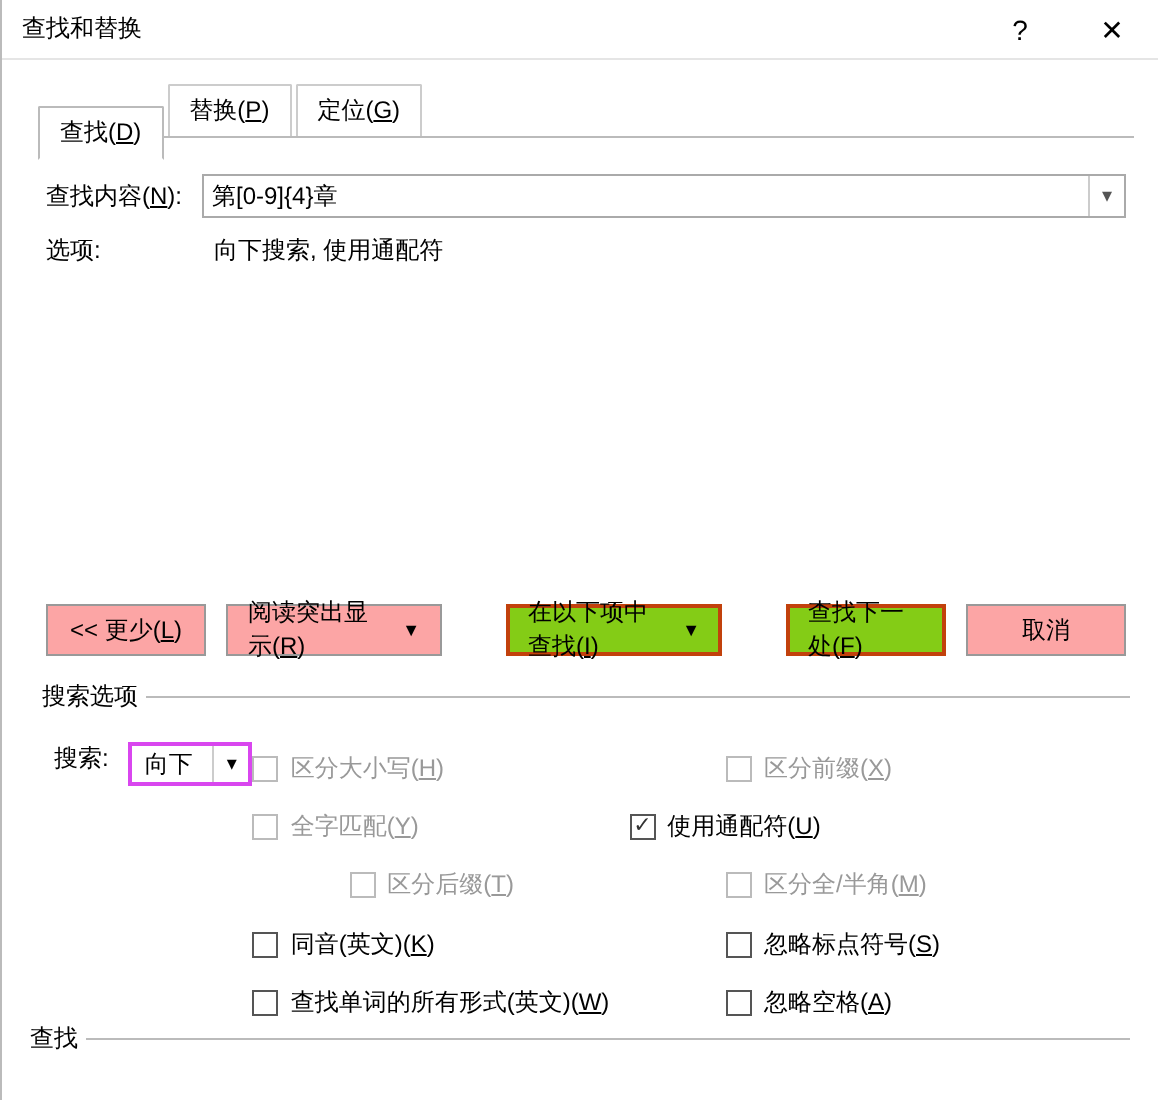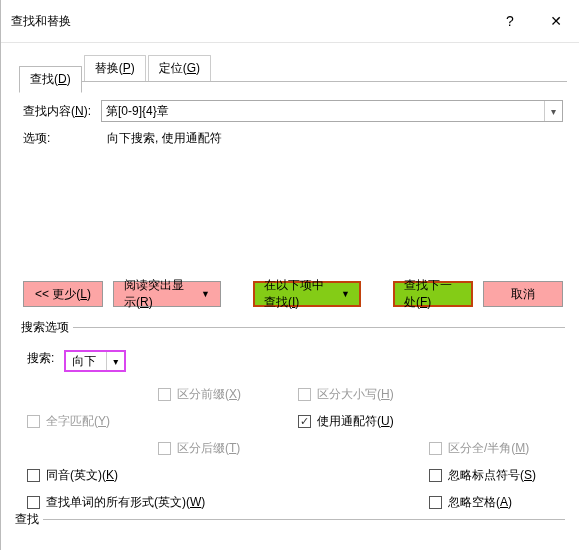--- a/index.html
+++ b/index.html
@@ -1,18 +1,18 @@
 <!DOCTYPE html>
 <html><head>
   <meta charset="utf-8">
   <style>
     * { box-sizing: border-box; margin: 0; padding: 0; font-family: "Segoe UI", "Microsoft YaHei", sans-serif; }
     body { background: #fff; width: 579px; height: 550px; overflow: hidden; font-size: 12px; color: #000; }
     .wrap { border-left: 1px solid #bbb; width: 100%; height: 100%; display: flex; flex-direction: column; }
-    .titlebar { height: 43px; border-bottom: 1px solid #e5e5e5; display: flex; align-items: center; padding-left: 10px; }
+    .titlebar { height: 30px; border-bottom: 1px solid #e5e5e5; display: flex; align-items: center; padding-left: 10px; }
     .titlebar .title { flex: 1; font-size: 12px; }
     .tbtn { width: 46px; height: 30px; display: flex; align-items: center; justify-content: center; font-size: 14px; font-family: Arial; }
     .content { padding: 12px 12px 0 18px; flex: 1; display: flex; flex-direction: column; }
     .tabs { display: flex; gap: 2px; position: relative; }
     .tab { padding: 4px 10px; border: 1px solid #ccc; border-bottom: none; background: #fff; font-size: 12px; border-radius: 1px 1px 0 0; position: relative; z-index: 1; }
     .tab.active { border-color: #bbb; border-bottom: 1px solid #fff; top: 12px; margin-top: -1px; }
     .tabline { border-top: 1px solid #bbb; margin-top: 0; }
     .form { padding: 18px 4px 0 4px; }
     .form-row { display: flex; align-items: center; margin-bottom: 8px; gap: 6px; }
     .form-row label { min-width: 72px; }
@@ -20,21 +20,21 @@
     .inputbox input { flex: 1; border: none; outline: none; padding: 0 4px; font-size: 12px; font-family: inherit; }
     .inputbox .chev { width: 18px; text-align: center; border-left: 1px solid #ccc; font-size: 10px; color: #555; height: 100%; display: flex; align-items: center; justify-content: center; }
     .options-line { display: flex; margin-top: 4px; }
     .options-line .lab { min-width: 78px; }
     .spacer { flex: 1; }
     .btnrow { display: flex; gap: 10px; padding: 0 4px 8px 4px; justify-content: flex-start; }
     .btn { height: 26px; border: 1px solid #999; padding: 0 10px; font-size: 12px; background: #fca5a5; display: flex; align-items: center; justify-content: center; gap: 4px; min-width: 80px; }
     .btn.wide { min-width: 108px; }
     .btn.accent { border: 2px solid #c2410c; padding: 0 9px; background: #84cc16; margin-left: 22px; }
     .btn .dd { font-size: 9px; margin-left: 2px; }
-    fieldset.sopts { border: none; border-top: 1px solid #bbb; margin: 4px 2px 0 2px; padding: 10px 6px 0 6px; display: flex; flex-direction: column; gap: 0; position: relative; flex: 1; }
+    fieldset.sopts { border: none; border-top: 1px solid #bbb; margin: 4px 2px 0 2px; padding: 10px 6px 0 6px; display: flex; flex-direction: row; gap: 0; position: relative; flex: 1; }
     fieldset.sopts > legend { padding: 0 4px 0 0; font-size: 12px; margin-left: -6px; }
     .s-row { display: flex; align-items: flex-start; margin-bottom: 6px; margin-top: 4px; }
     .select { height: 22px; border: 2px solid #d946ef; display: flex; align-items: center; width: 62px; margin-left: 10px; }
     .select span { flex: 1; padding: 0 6px; }
     .select .chev { width: 18px; text-align: center; border-left: 1px solid #ccc; font-size: 10px; height: 100%; display: flex; align-items: center; justify-content: center; }
     .checks { display: grid; grid-template-columns: 1fr 1fr; column-gap: 10px; row-gap: 10px; margin-top: 8px; }
     .chk { display: flex; align-items: center; gap: 6px; }
     .chk.disabled { color: #999; }
     .cbox { width: 13px; height: 13px; border: 1px solid #555; flex-shrink: 0; display: flex; align-items: center; justify-content: center; line-height: 1; font-size: 11px; }
     .chk.disabled .cbox { border-color: #bbb; }
@@ -95,27 +95,27 @@
     <fieldset class="sopts">
       <legend>搜索选项</legend>
       <div class="s-row">
         <span>搜索:</span>
         <div class="select">
           <span>向下</span>
           <div class="chev">▾</div>
         </div>
       </div>
       <div class="checks">
+        <div class="chk disabled">
+            <span class="cbox"></span>
+            <span>区分大小写(<u>H</u>)</span>
+          </div>
         <div class="chk disabled right-col">
             <span class="cbox"></span>
             <span>区分前缀(<u>X</u>)</span>
-          </div>
-        <div class="chk disabled">
-            <span class="cbox"></span>
-            <span>区分大小写(<u>H</u>)</span>
           </div>
         <div class="chk disabled">
             <span class="cbox"></span>
             <span>全字匹配(<u>Y</u>)</span>
           </div>
         <div class="chk">
             <span class="cbox checked"></span>
             <span>使用通配符(<u>U</u>)</span>
           </div>
         <div class="chk disabled right-col">

